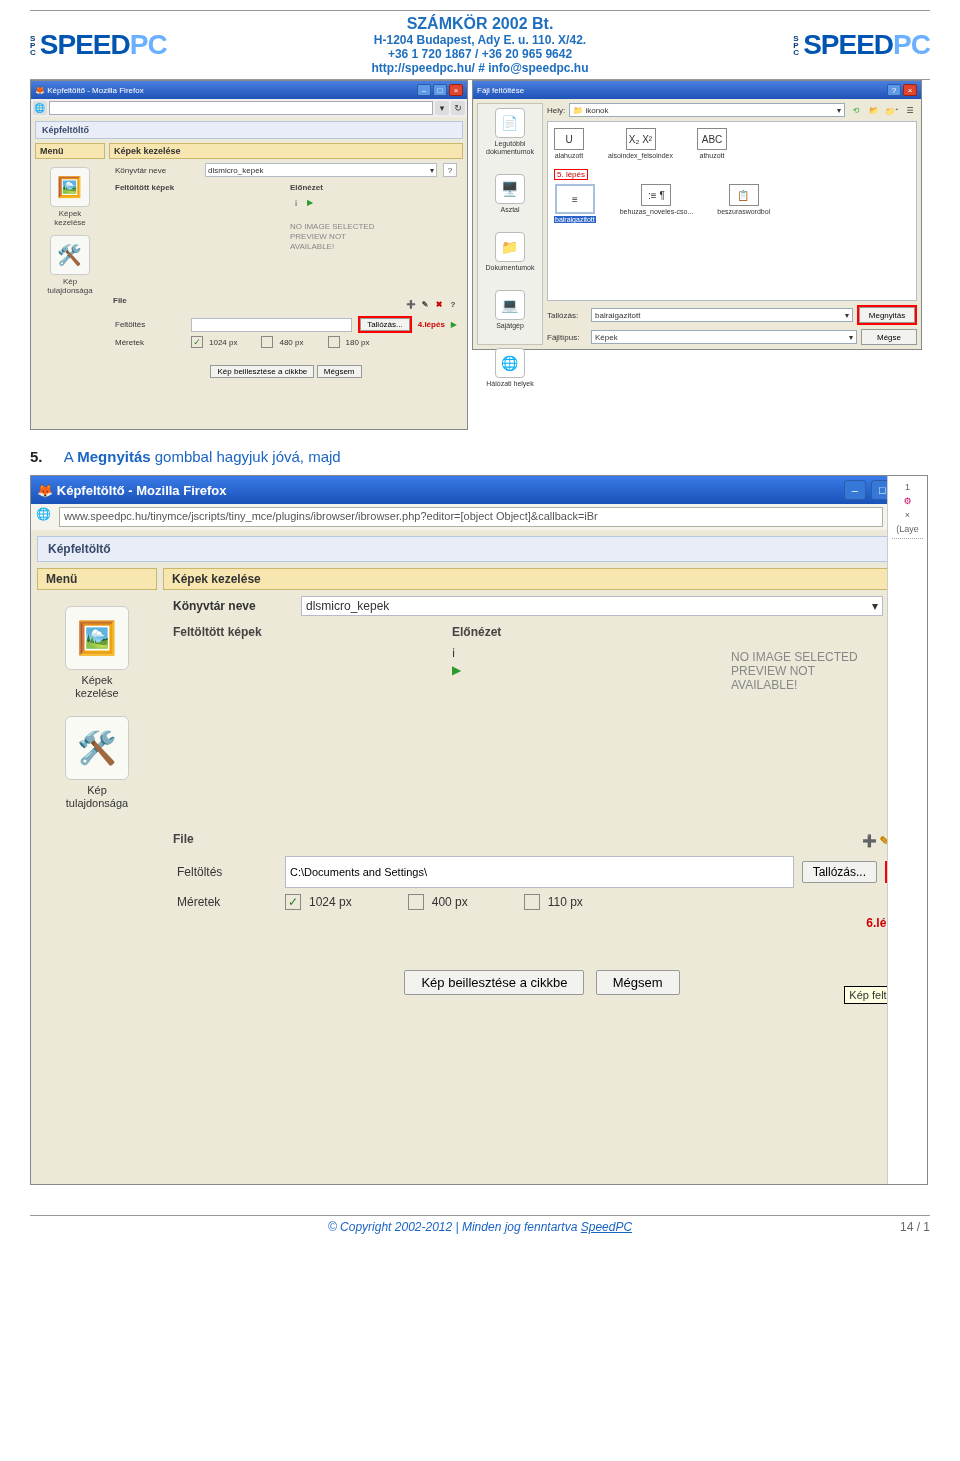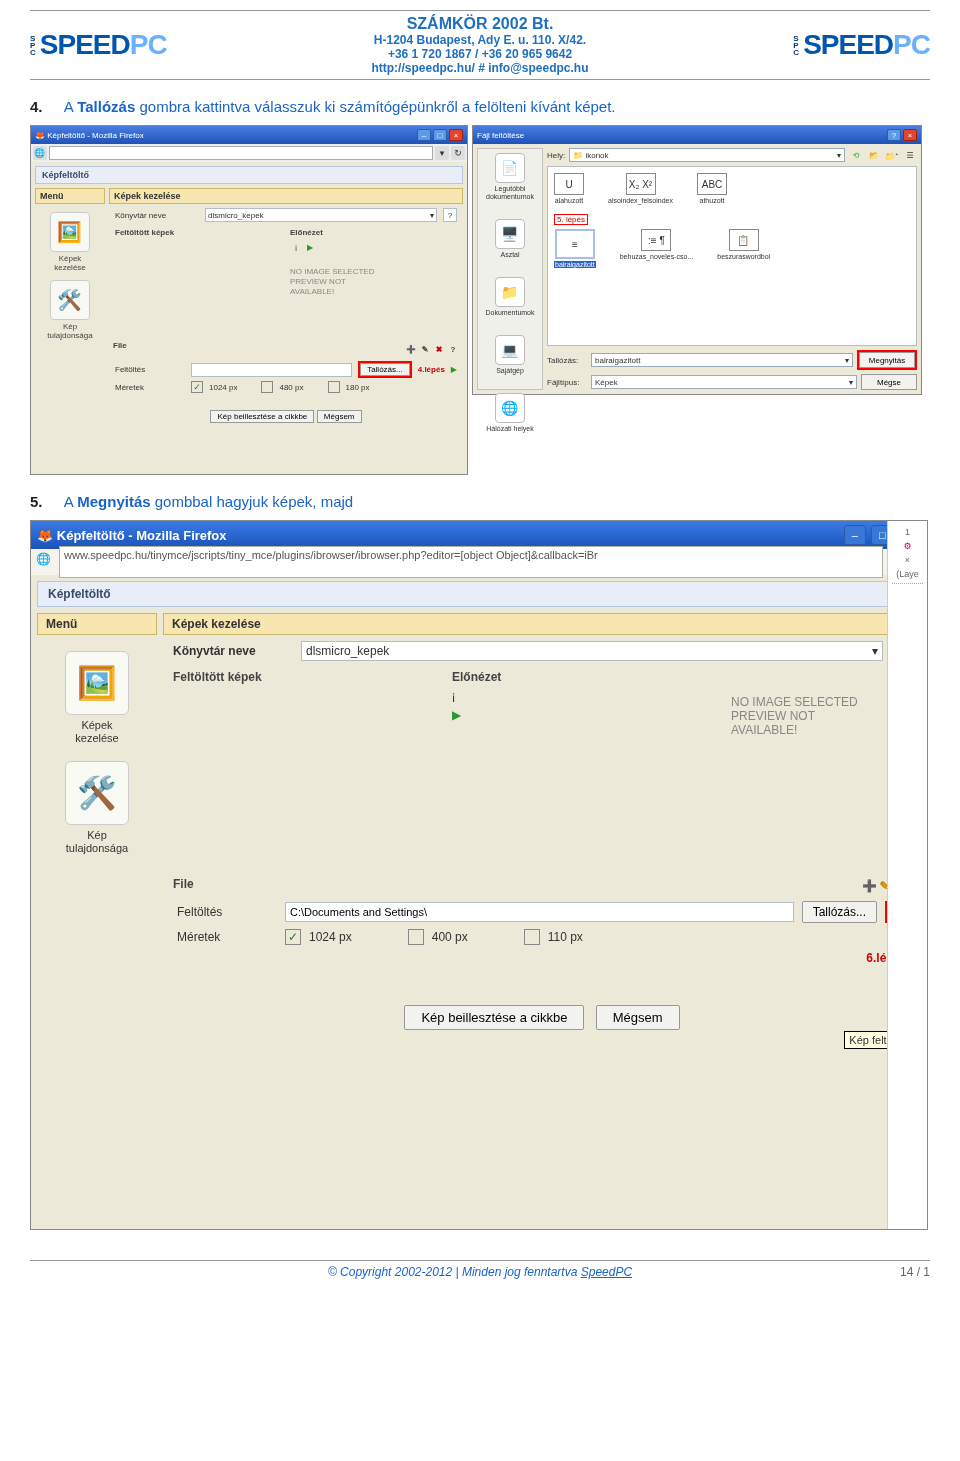--- a/index.html
+++ b/index.html
@@ -75,21 +75,21 @@
   .fn-row .flabel { width: 40px; font-size: 8px; }
   .fn-row .fld { flex: 1; border: 1px solid #9ab; background: #fff; height: 14px; font-size: 8px; padding: 0 3px; display:flex; align-items:center; justify-content: space-between; }
   .fn-row .rbtn { border: 1px solid #999; background: #f2f2ee; width: 56px; height: 16px; font-size: 8px; }
   
   .big-shot { margin-top: 6px; width: 898px; height: 710px; border: 1px solid #888; background: #ece9d8; position: relative; font-size: 12px; }
   .titlebar-big { height: 28px; background: linear-gradient(#3a7be8,#1a52b7); display: flex; align-items: center; justify-content: space-between; color: #fff; padding: 0 6px; font-size: 13px; }
   .tb-bigbtns span { width: 22px; height: 20px; background: #3678d8; border: 1px solid #2c5ca8; border-radius: 3px; display: inline-flex; align-items: center; justify-content: center; font-size: 11px; margin-left: 2px; }
   .tb-bigbtns .xb { background: #e04530; border-color: #a02010; color: #fff; }
   .addrbar-big { height: 26px; background: #f4f4ec; display: flex; align-items: center; padding: 3px 5px; gap: 3px; }
   .addrbar-big .ico { width: 20px; height: 20px; }
-  .addrbar-big .addr { flex: 1; background: #fff; border: 1px solid #b0b0a0; height: 32px; font-size: 11px; padding: 2px 4px; color: #555; }
+  .addrbar-big .addr { flex: 1; background: #fff; border: 1px solid #b0b0a0; height: 20px; font-size: 11px; padding: 2px 4px; color: #555; }
   .addrbar-big .star { color: #e8c040; font-size: 14px; }
   .pane-title-big { background: #e8edf8; border: 1px solid #b7c7e2; margin: 6px; padding: 5px 10px; font-size: 12px; color: #3a4a6a; font-weight: bold; }
   .body-row-big { display: flex; gap: 6px; padding: 0 6px 6px 6px; }
   .menu-col-big { width: 120px; }
   .menu-hd-big { background: #f7e6b0; border: 1px solid #cbb76a; padding: 3px 8px; font-weight: bold; font-size: 12px; }
   .menu-item-big { text-align: center; margin-top: 16px; }
   .menu-item-big .iconbox { width: 64px; height: 64px; background: #fafaf4; border: 1px solid #ccc; border-radius: 6px; margin: 0 auto 4px auto; display: flex; align-items: center; justify-content: center; font-size: 32px; color: #7b7; }
   .menu-item-big .lbl { font-size: 11px; color: #333; line-height: 13px; }
   .mgmt-col-big { flex: 1; }
   .form-row-big { display: flex; align-items: center; gap: 8px; margin: 6px 10px; font-size: 12px; color: #333; }
@@ -98,21 +98,21 @@
   .help-big { width: 20px; height: 20px; background: #fff; border: 1px solid #b6bcc6; display: inline-flex; align-items: center; justify-content: center; font-size: 11px; }
   .twocol-big { display: flex; margin: 0 10px; gap: 40px; }
   .colh-big { font-size: 12px; font-weight: bold; color: #444; padding: 3px 0; }
   .toolbar-icons-big { display: flex; gap: 2px; margin: 2px 0; flex-direction: column; align-items:flex-end; }
   .toolbar-icons-big.h { flex-direction: row; }
   .noimg-big { font-size: 12px; color: #888; line-height: 14px; margin-top: 14px; }
   .filesection { margin-top: 140px; }
   .filehdr-big { font-size: 12px; font-weight: bold; color: #444; margin: 4px 10px; display:flex; justify-content:space-between; }
   .upl-row-big { display: flex; align-items: center; gap: 8px; margin: 6px 14px; font-size: 12px; }
   .upl-row-big .flabel { width: 100px; }
-  .input-big { flex: 1; border: 1px solid #b6bcc6; background: #fff; height: 20px; font-size: 11px; padding: 2px 4px; }
+  .input-big { flex: 1; border: 1px solid #b6bcc6; background: #fff; height: 32px; font-size: 11px; padding: 2px 4px; }
   .btn-big { border: 1px solid #999; background: #f2f2ee; padding: 3px 10px; font-size: 12px; border-radius: 2px; }
   .cb-big { width: 16px; height: 16px; border: 1px solid #888; display: inline-flex; align-items: center; justify-content: center; font-size: 12px; color: #2a7a2a; }
   .green-arrow { width: 18px; height: 18px; display: inline-flex; align-items: center; justify-content: center; font-size: 16px; color: #2aa02a; }
   .tooltip-box { position: absolute; border: 1px solid #000; background: #ffffe1; padding: 2px 4px; font-size: 11px; }
   .lepes-annot { position: absolute; color: #c00; font-size: 8px; font-weight: bold; }
   .foot-btns-big { text-align: center; padding: 34px 0 14px 0; }
   .foot-btns-big .btn-big { font-size: 13px; padding: 4px 16px; margin: 0 4px; }
   .right-stack { position: absolute; right: 0; top: 0; width: 40px; height: 100%; background: #fff; border-left: 1px solid #ccc; display:flex; flex-direction:column; align-items:center; gap:4px; padding-top: 6px; font-size:9px; color:#666; }
   .page-foot { border-top: 1px solid #999; margin-top: 30px; padding: 4px 0 14px 0; text-align: center; font-size: 12px; color: #1a64c4; font-style: italic; position: relative; }
   .page-foot .pg { position: absolute; right: 0; font-style: normal; color: #666; }
@@ -141,24 +141,20 @@
     <div class="logo">
       <div class="spc">
           <span>S</span>
           <span>P</span>
           <span>C</span>
         </div>
       <div class="speed"><span>SPEED</span><span class="pc">PC</span></div>
     </div>
   </div>
 
-  <p class="instr">
-    <span class="num">4.</span>
-    <span class="col">A </span><span class="kw">Tallózás</span><span class="col"> gombra kattintva válasszuk ki számítógépünkről a felölteni kívánt képet.</span>
-  </p>
 
   <div class="shots">
 
     <div class="shot left-shot">
       <div class="titlebar">
         <span>🦊 <span>Képfeltöltő - Mozilla Firefox</span></span>
         <span class="tb-btns">
           <span>–</span>
           <span>□</span>
           <span class="wbtn close">×</span>
@@ -341,21 +337,21 @@
               </div>
             <button class="rbtn">Mégse</button>
           </div>
         </div>
       </div>
     </div>
   </div>
 
   <p class="instr">
     <span class="num">5.</span>
-    <span class="col">A </span><span class="kw">Megnyitás</span><span class="col"> gombbal hagyjuk képek, majd</span>
+    <span class="col">A </span><span class="kw">Megnyitás</span><span class="col"> gombbal hagyjuk jóvá, majd</span>
   </p>
 
 
   <div class="big-shot">
     <div class="titlebar-big">
       <span>🦊 <b>Képfeltöltő - Mozilla Firefox</b></span>
       <span class="tb-bigbtns">
         <span>–</span>
         <span>□</span>
         <span class="xb">×</span>

